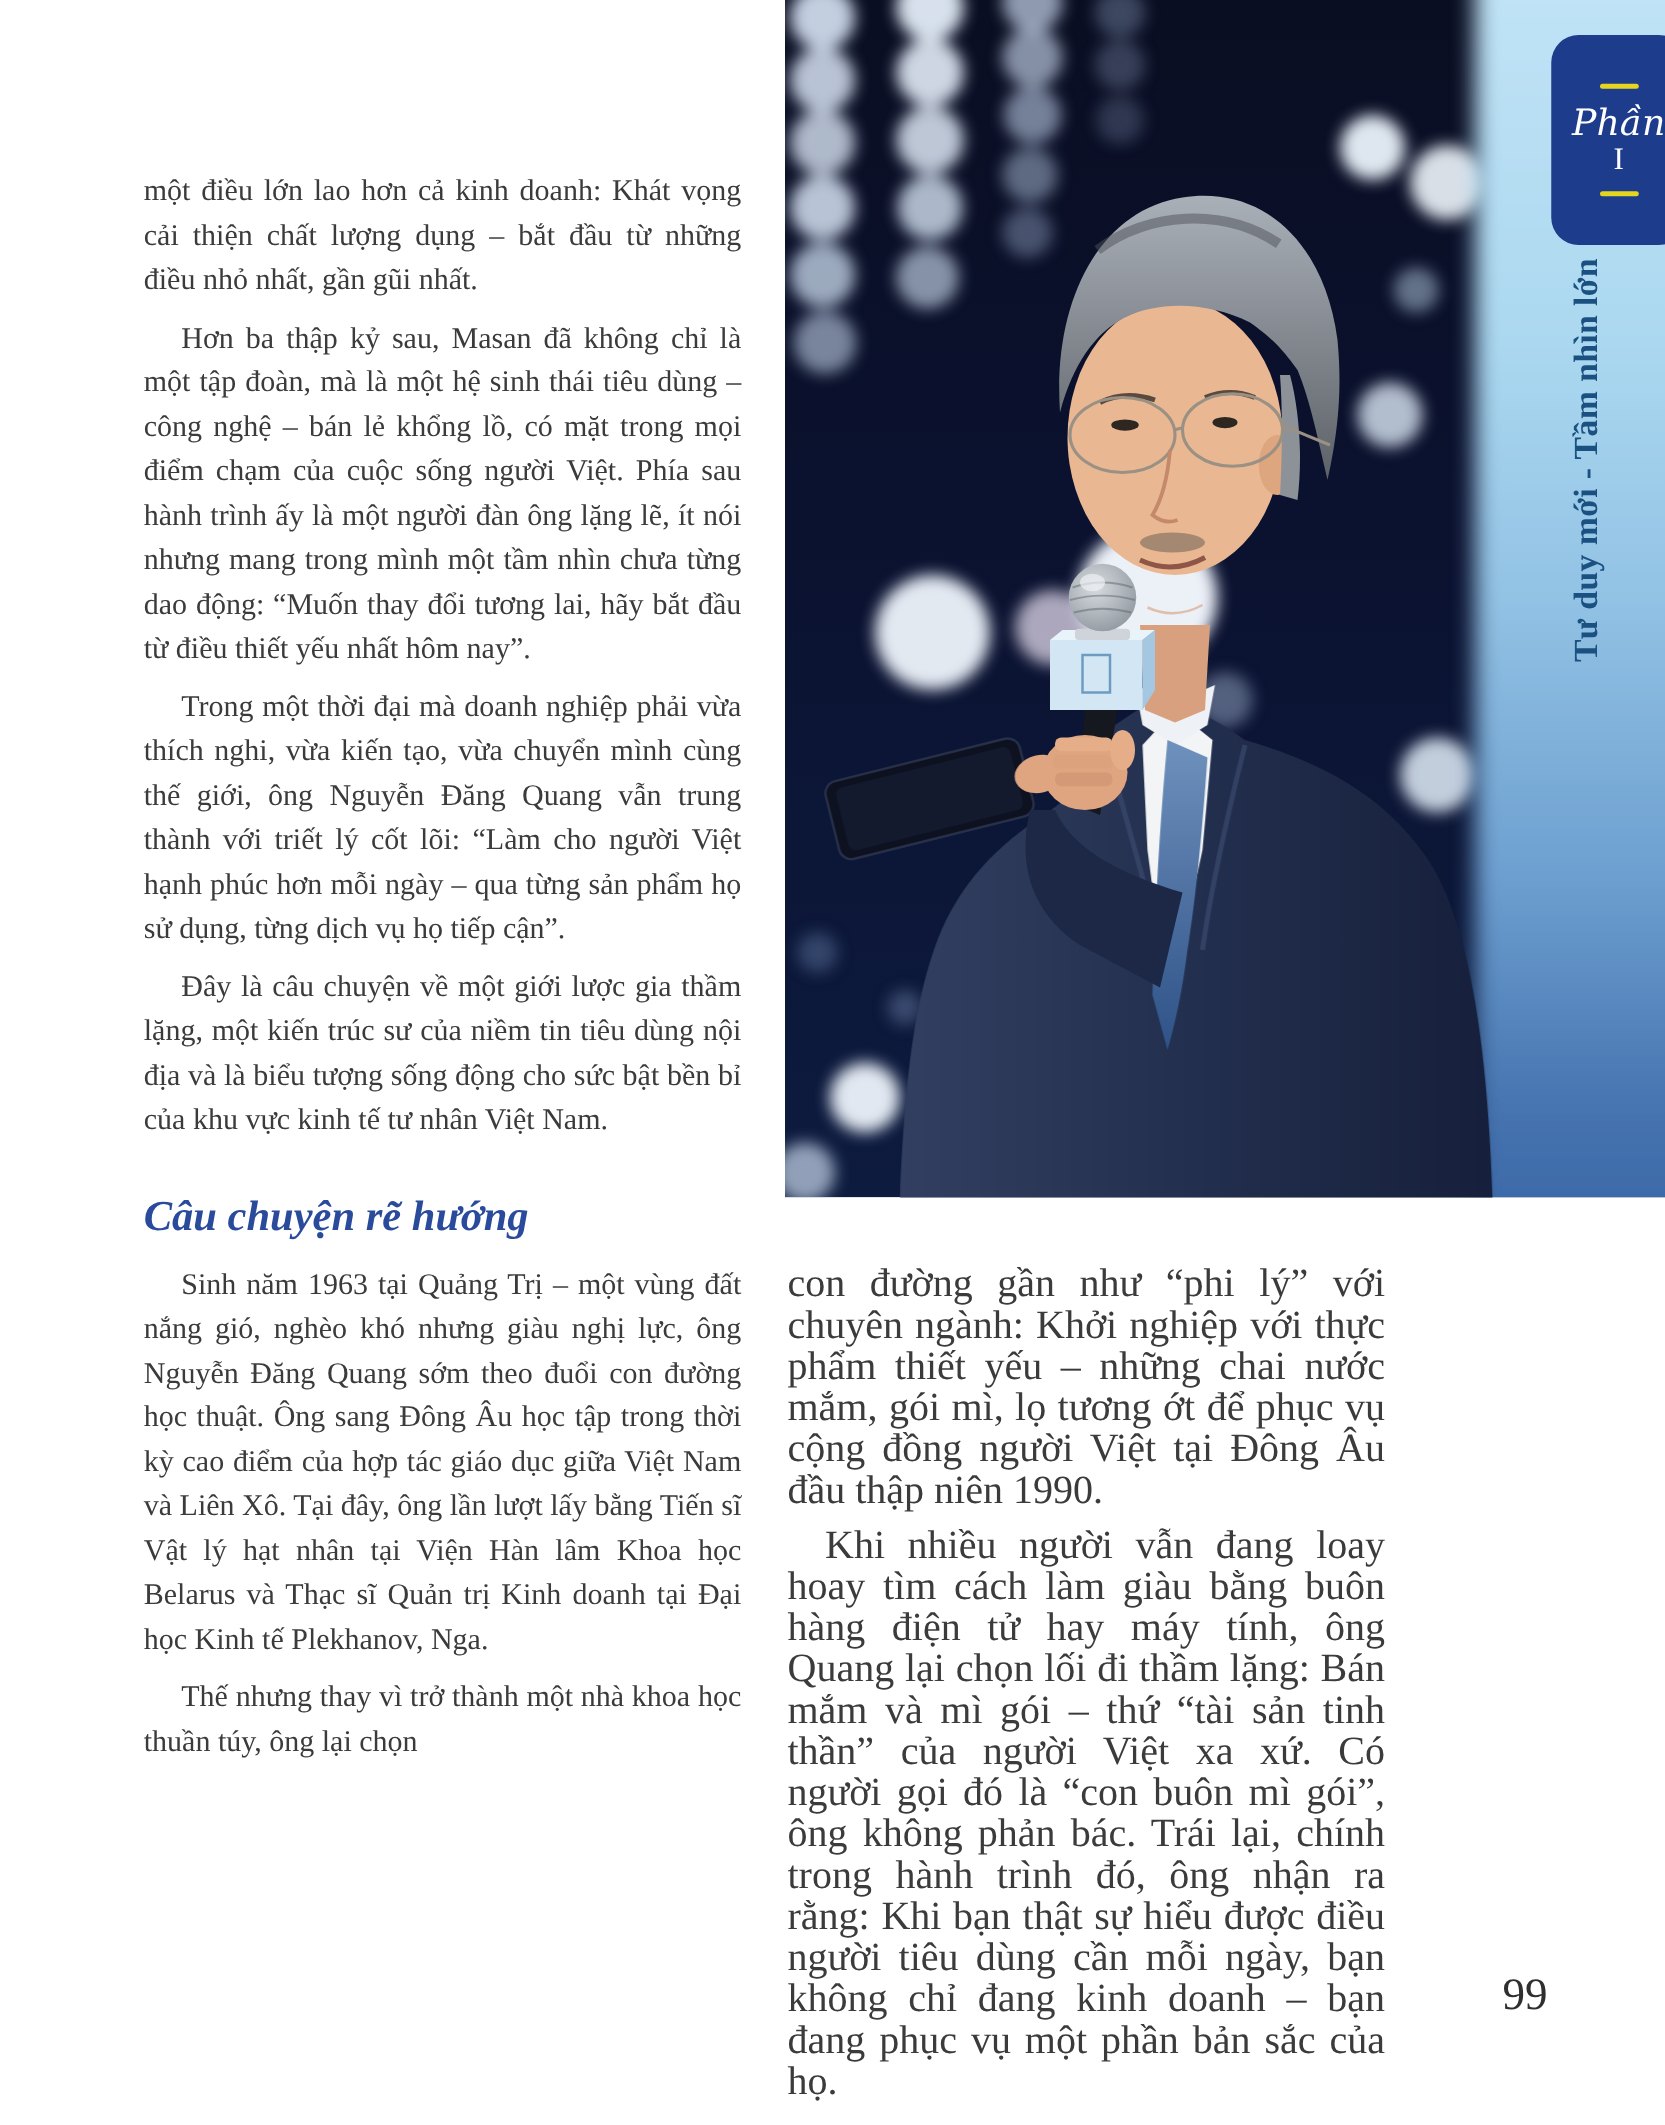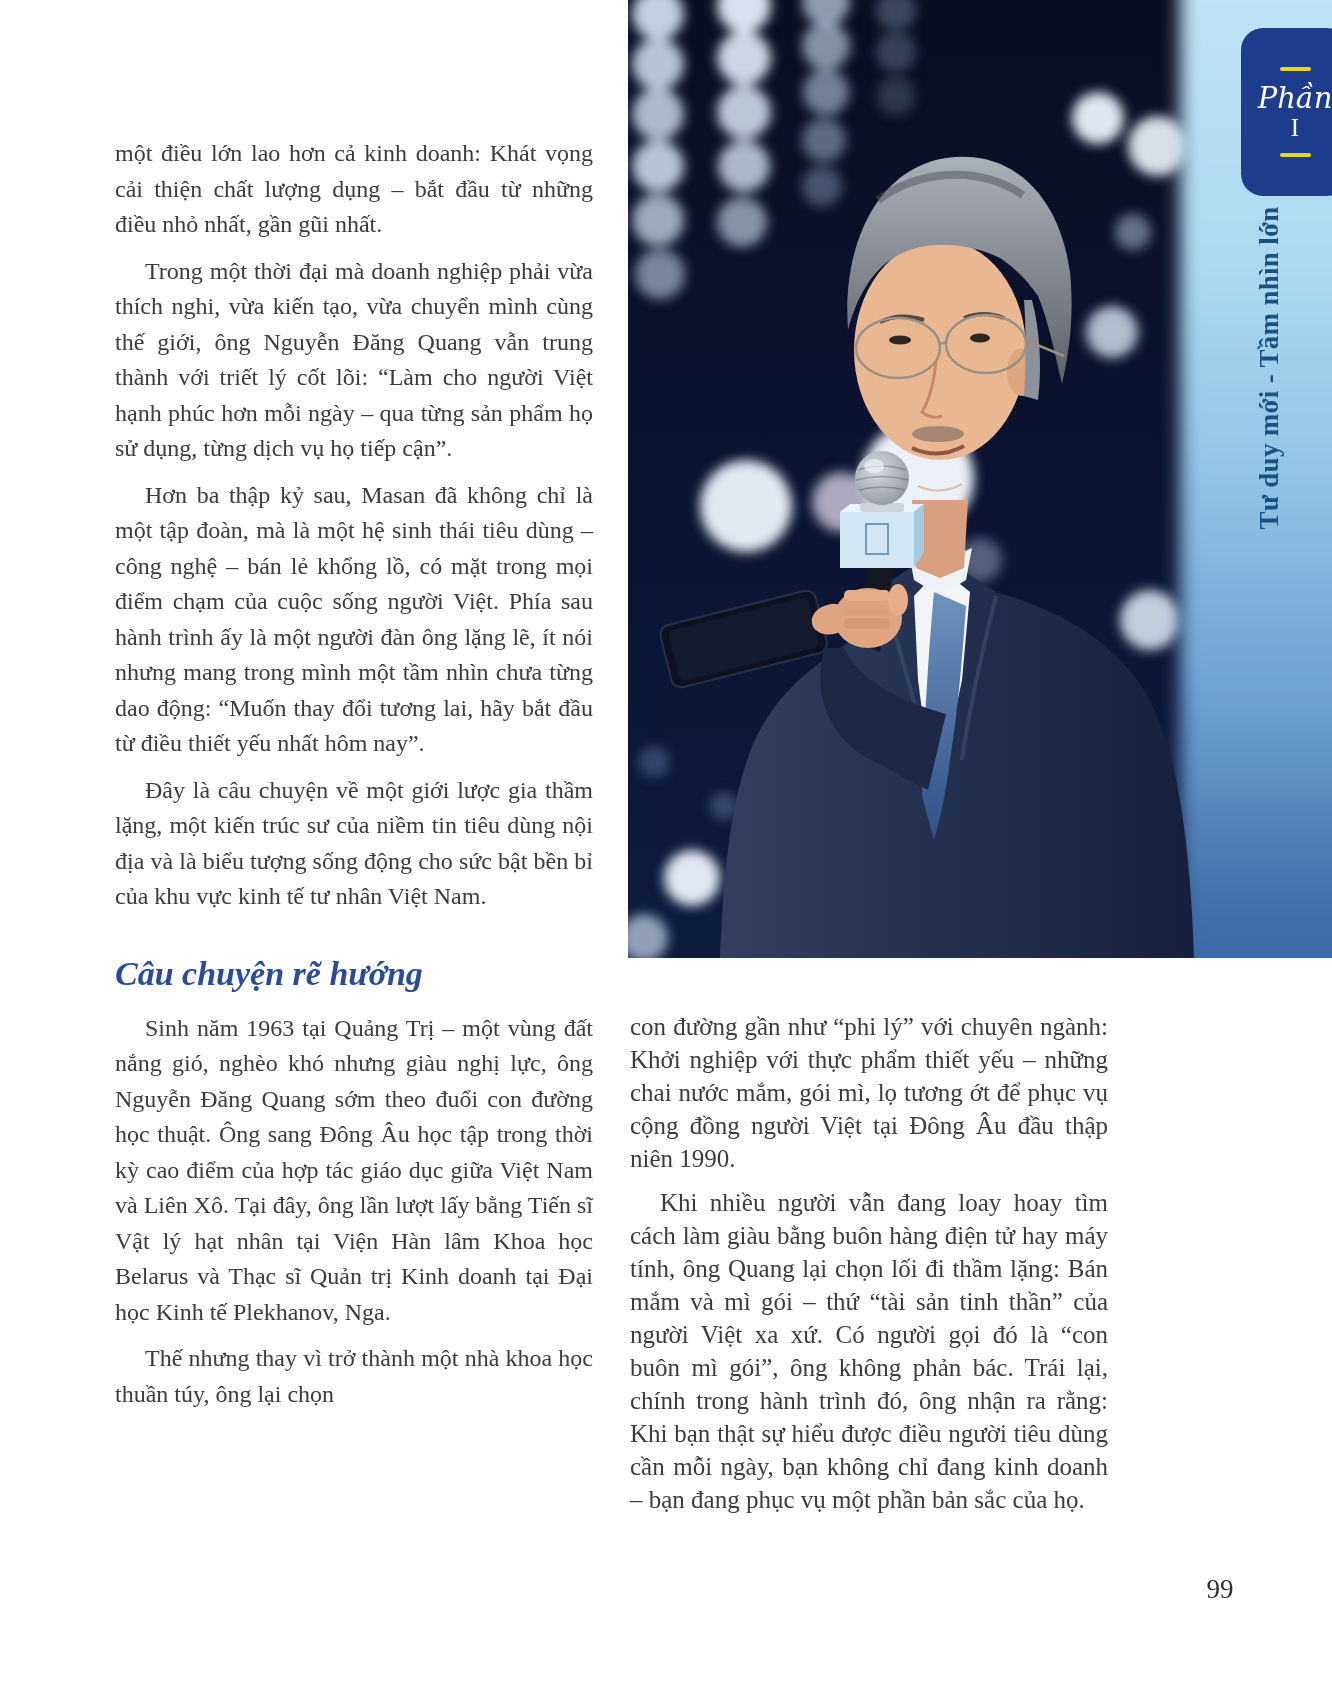--- a/index.html
+++ b/index.html
@@ -45,37 +45,37 @@
   .col { position:absolute; }
   .col-left  { left:115px; top:136px;  width:478px; }
   .col-right { left:630px; top:1010px; width:478px; }
 
   p.body {
     margin:0 0 11px 0;
     text-align:justify;
     color: var(--body-text, #3b3b3b);
   }
   .col-left  p.body { font-size:24px;   line-height:35.5px; }
-  .col-right p.body { font-size:25px; line-height:33px; }
+  .col-right p.body { font-size:32px; line-height:33px; }
   p.indent { text-indent:30px; }
 
   .section-heading {
     margin:38px 0 17px 0;
     font-family:"Liberation Serif", serif;
     font-style:italic; font-weight:700;
     font-size:34px; line-height:41px;
     color: var(--heading-blue, #2a4a9c);
   }
   .section-heading .hl { display:block;margin-top:36px; }
 
   
   .pageno {
     position:absolute; left:1192px; top:1574px; width:56px;
     text-align:center; font-family:"Liberation Serif", serif;
-    font-size:27px; color:#2f2f2f;
+    font-size:36px; color:#2f2f2f;
   }
 </style>
 </head>
 <body>
 
 <div class="page">
 
   <div class="photo">
     <svg viewBox="0 0 704 958" xmlns="http://www.w3.org/2000/svg">
       <defs>
@@ -236,22 +236,22 @@
     <span class="dash"></span>
     <span class="tab-script">Phần</span>
     <span class="tab-numeral">I</span>
     <span class="dash"></span>
   </div>
 
   <div class="tagline">Tư duy mới - Tầm nhìn lớn</div>
 
   <div class="col col-left">
     <p class="body">một điều lớn lao hơn cả kinh doanh: Khát vọng cải thiện chất lượng dụng – bắt đầu từ những điều nhỏ nhất, gần gũi nhất.</p>
+    <p class="body indent">Hơn ba thập kỷ sau, Masan đã không chỉ là một tập đoàn, mà là một hệ sinh thái tiêu dùng – công nghệ – bán lẻ khổng lồ, có mặt trong mọi điểm chạm của cuộc sống người Việt. Phía sau hành trình ấy là một người đàn ông lặng lẽ, ít nói nhưng mang trong mình một tầm nhìn chưa từng dao động: “Muốn thay đổi tương lai, hãy bắt đầu từ điều thiết yếu nhất hôm nay”.</p>
     <p class="body indent">Trong một thời đại mà doanh nghiệp phải vừa thích nghi, vừa kiến tạo, vừa chuyển mình cùng thế giới, ông Nguyễn Đăng Quang vẫn trung thành với triết lý cốt lõi: “Làm cho người Việt hạnh phúc hơn mỗi ngày – qua từng sản phẩm họ sử dụng, từng dịch vụ họ tiếp cận”.</p>
-    <p class="body indent">Hơn ba thập kỷ sau, Masan đã không chỉ là một tập đoàn, mà là một hệ sinh thái tiêu dùng – công nghệ – bán lẻ khổng lồ, có mặt trong mọi điểm chạm của cuộc sống người Việt. Phía sau hành trình ấy là một người đàn ông lặng lẽ, ít nói nhưng mang trong mình một tầm nhìn chưa từng dao động: “Muốn thay đổi tương lai, hãy bắt đầu từ điều thiết yếu nhất hôm nay”.</p>
     <p class="body indent">Đây là câu chuyện về một giới lược gia thầm lặng, một kiến trúc sư của niềm tin tiêu dùng nội địa và là biểu tượng sống động cho sức bật bền bỉ của khu vực kinh tế tư nhân Việt Nam.</p>
     <h2 class="section-heading">
       <span class="hl">Câu chuyện rẽ hướng</span>
     </h2>
     <p class="body indent">Sinh năm 1963 tại Quảng Trị – một vùng đất nắng gió, nghèo khó nhưng giàu nghị lực, ông Nguyễn Đăng Quang sớm theo đuổi con đường học thuật. Ông sang Đông Âu học tập trong thời kỳ cao điểm của hợp tác giáo dục giữa Việt Nam và Liên Xô. Tại đây, ông lần lượt lấy bằng Tiến sĩ Vật lý hạt nhân tại Viện Hàn lâm Khoa học Belarus và Thạc sĩ Quản trị Kinh doanh tại Đại học Kinh tế Plekhanov, Nga.</p>
     <p class="body indent">Thế nhưng thay vì trở thành một nhà khoa học thuần túy, ông lại chọn</p>
   </div>
 
   <div class="col col-right">
     <p class="body">con đường gần như “phi lý” với chuyên ngành: Khởi nghiệp với thực phẩm thiết yếu – những chai nước mắm, gói mì, lọ tương ớt để phục vụ cộng đồng người Việt tại Đông Âu đầu thập niên 1990.</p>

